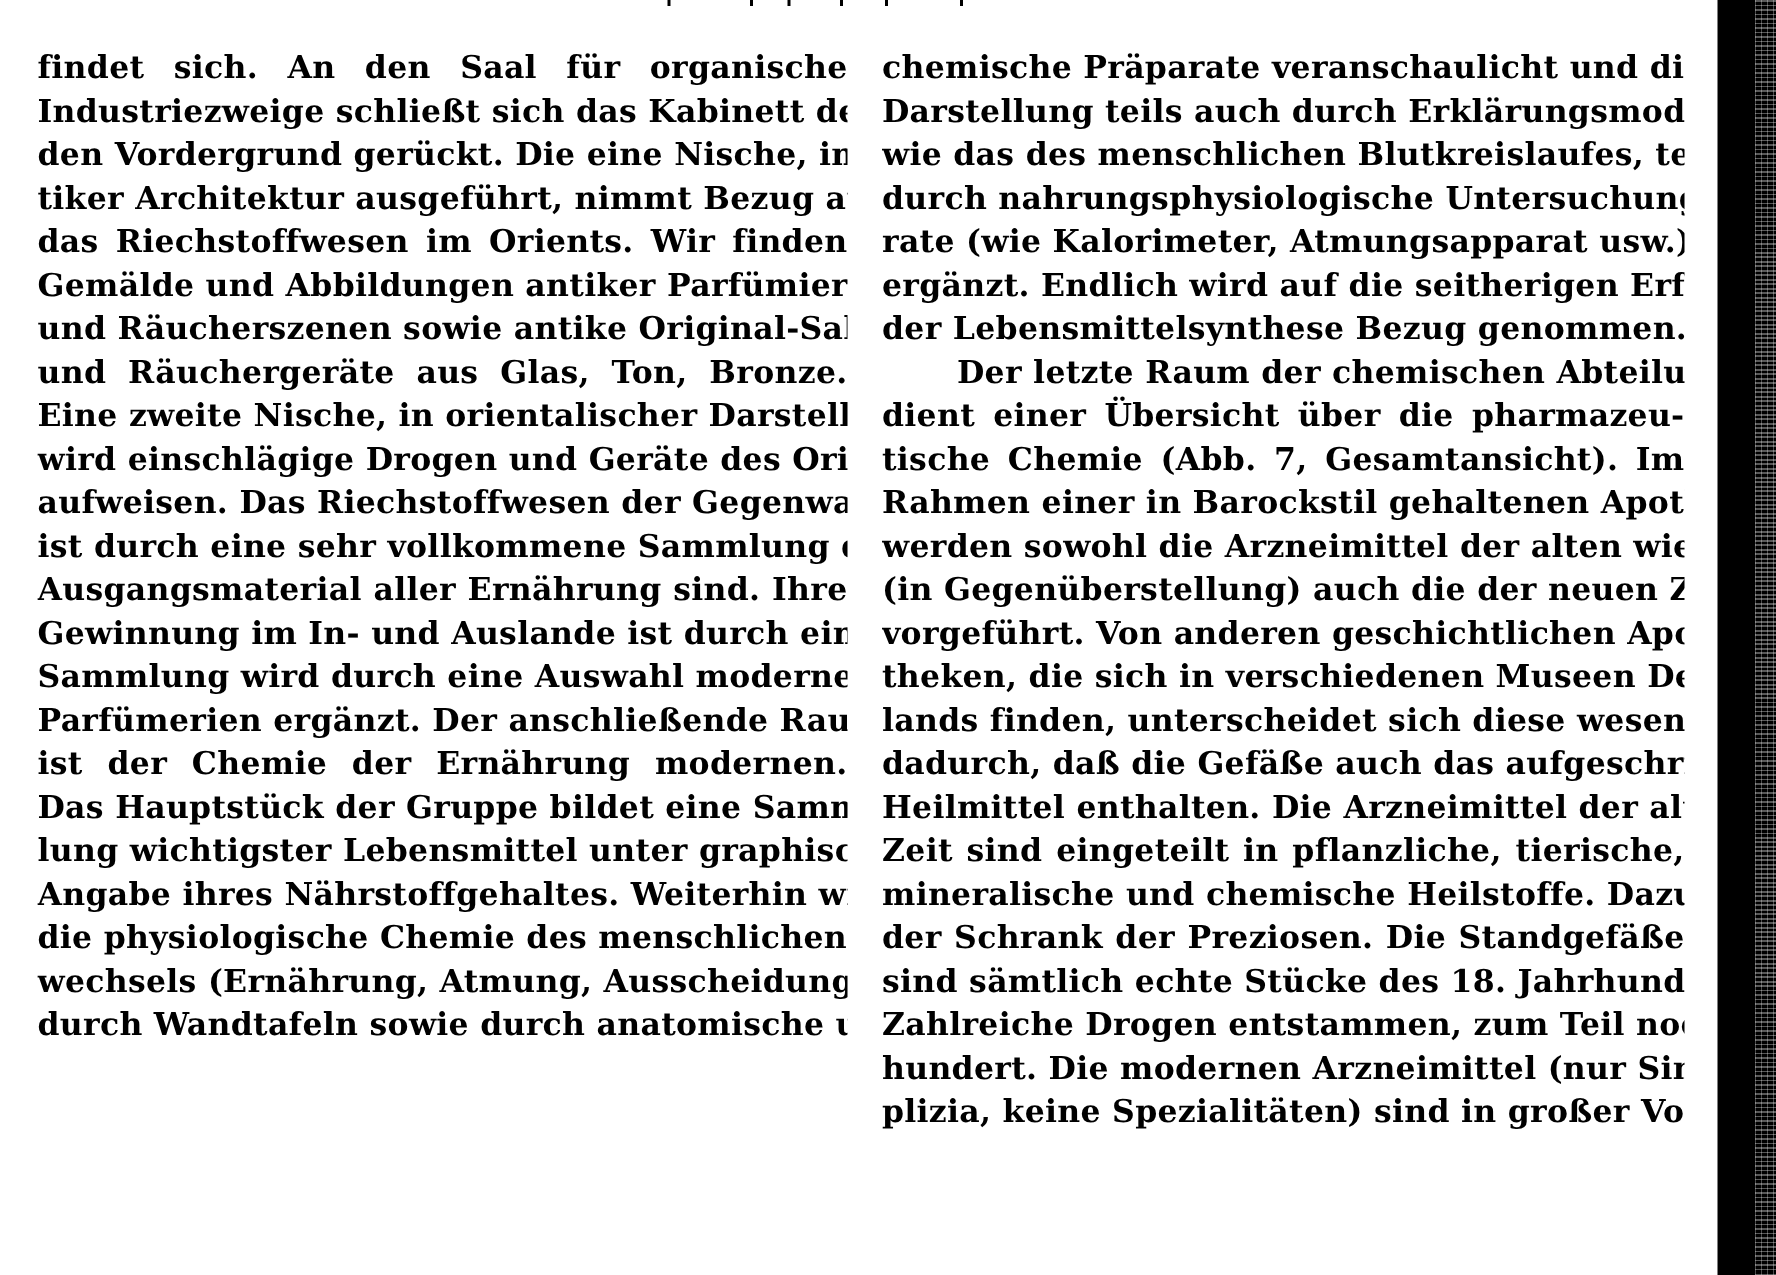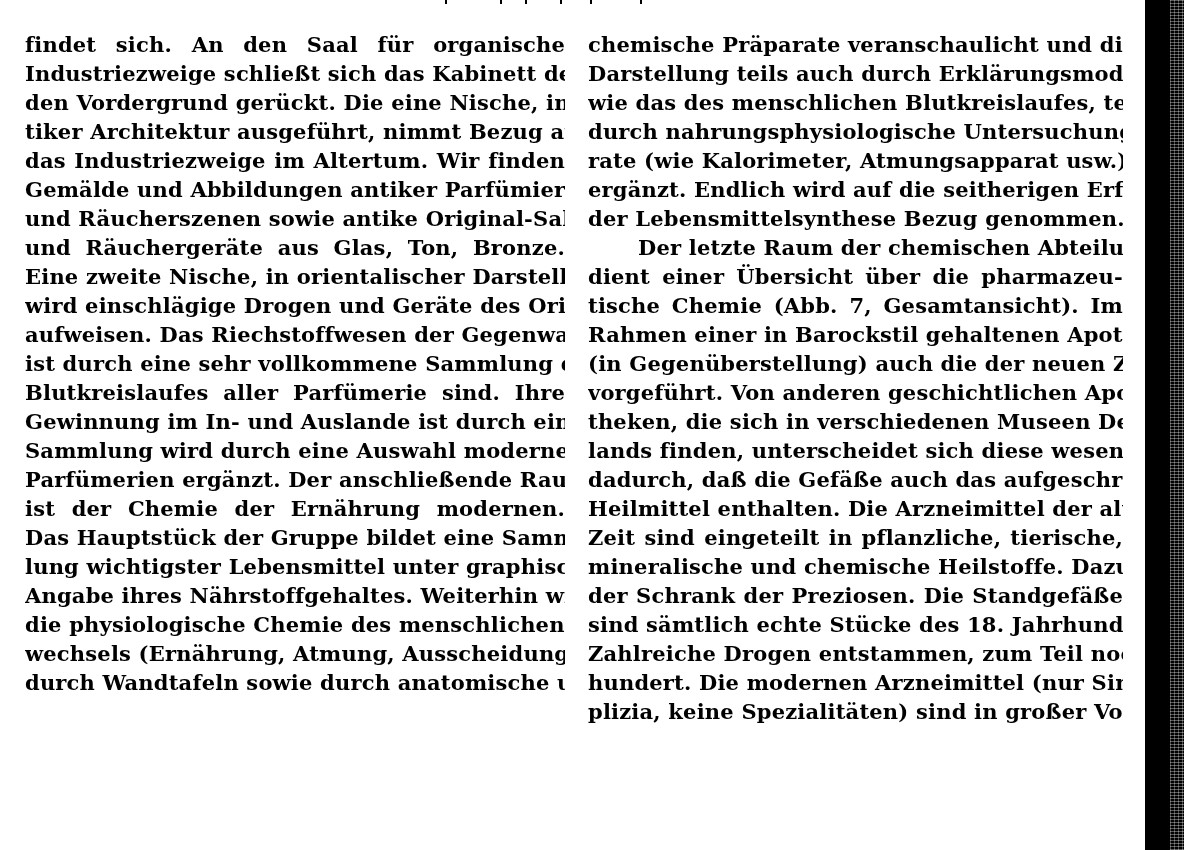--- a/index.html
+++ b/index.html
@@ -50,29 +50,29 @@
   <span style="left:560px"></span>
     <span style="left:590px"></span>
     <span style="left:640px"></span>
 </div>
 
 <div class="column col-left">
   <div class="line">findet sich. An den Saal für organische</div>
   <div class="line">Industriezweige schließt sich das Kabinett der</div>
   <div class="line">den Vordergrund gerückt. Die eine Nische, in an-</div>
   <div class="line">tiker Architektur ausgeführt, nimmt Bezug auf</div>
-  <div class="line">das Industriezweige im Altertum. Wir finden</div>
+  <div class="line">das Riechstoffwesen im Orients. Wir finden</div>
   <div class="line">Gemälde und Abbildungen antiker Parfümier-</div>
   <div class="line">und Räucherszenen sowie antike Original-Salb-</div>
   <div class="line">und Räuchergeräte aus Glas, Ton, Bronze.</div>
   <div class="line">Eine zweite Nische, in orientalischer Darstellung,</div>
   <div class="line">wird einschlägige Drogen und Geräte des Orients</div>
   <div class="line">aufweisen. Das Riechstoffwesen der Gegenwart</div>
   <div class="line">ist durch eine sehr vollkommene Sammlung der</div>
-  <div class="line">Blutkreislaufes aller Parfümerie sind. Ihre</div>
+  <div class="line">Ausgangsmaterial aller Ernährung sind. Ihre</div>
   <div class="line">Gewinnung im In- und Auslande ist durch eine</div>
   <div class="line">Sammlung wird durch eine Auswahl moderner</div>
   <div class="line">Parfümerien ergänzt. Der anschließende Raum</div>
   <div class="line">ist der Chemie der Ernährung modernen.</div>
   <div class="line">Das Hauptstück der Gruppe bildet eine Samm-</div>
   <div class="line">lung wichtigster Lebensmittel unter graphischer</div>
   <div class="line">Angabe ihres Nährstoffgehaltes. Weiterhin wird</div>
   <div class="line">die physiologische Chemie des menschlichen Stoff-</div>
   <div class="line">wechsels (Ernährung, Atmung, Ausscheidung)</div>
   <div class="line">durch Wandtafeln sowie durch anatomische und</div>
@@ -83,20 +83,21 @@
   <div class="line">Darstellung teils auch durch Erklärungsmodelle,</div>
   <div class="line">wie das des menschlichen Blutkreislaufes, teils</div>
   <div class="line">durch nahrungsphysiologische Untersuchungsappa-</div>
   <div class="line">rate (wie Kalorimeter, Atmungsapparat usw.),</div>
   <div class="line">ergänzt. Endlich wird auf die seitherigen Erfolge</div>
   <div class="line last">der Lebensmittelsynthese Bezug genommen.</div>
   <div class="line indent">Der letzte Raum der chemischen Abteilung</div>
   <div class="line">dient einer Übersicht über die pharmazeu-</div>
   <div class="line">tische Chemie (Abb. 7, Gesamtansicht). Im</div>
   <div class="line">Rahmen einer in Barockstil gehaltenen Apotheke</div>
+  <div class="line">werden sowohl die Arzneimittel der alten wie</div>
   <div class="line">(in Gegenüberstellung) auch die der neuen Zeit</div>
   <div class="line">vorgeführt. Von anderen geschichtlichen Apo-</div>
   <div class="line">theken, die sich in verschiedenen Museen Deutsch-</div>
   <div class="line">lands finden, unterscheidet sich diese wesentlich</div>
   <div class="line">dadurch, daß die Gefäße auch das aufgeschriebene</div>
   <div class="line">Heilmittel enthalten. Die Arzneimittel der alten</div>
   <div class="line">Zeit sind eingeteilt in pflanzliche, tierische,</div>
   <div class="line">mineralische und chemische Heilstoffe. Dazu kommt</div>
   <div class="line">der Schrank der Preziosen. Die Standgefäße</div>
   <div class="line">sind sämtlich echte Stücke des 18. Jahrhunderts.</div>

